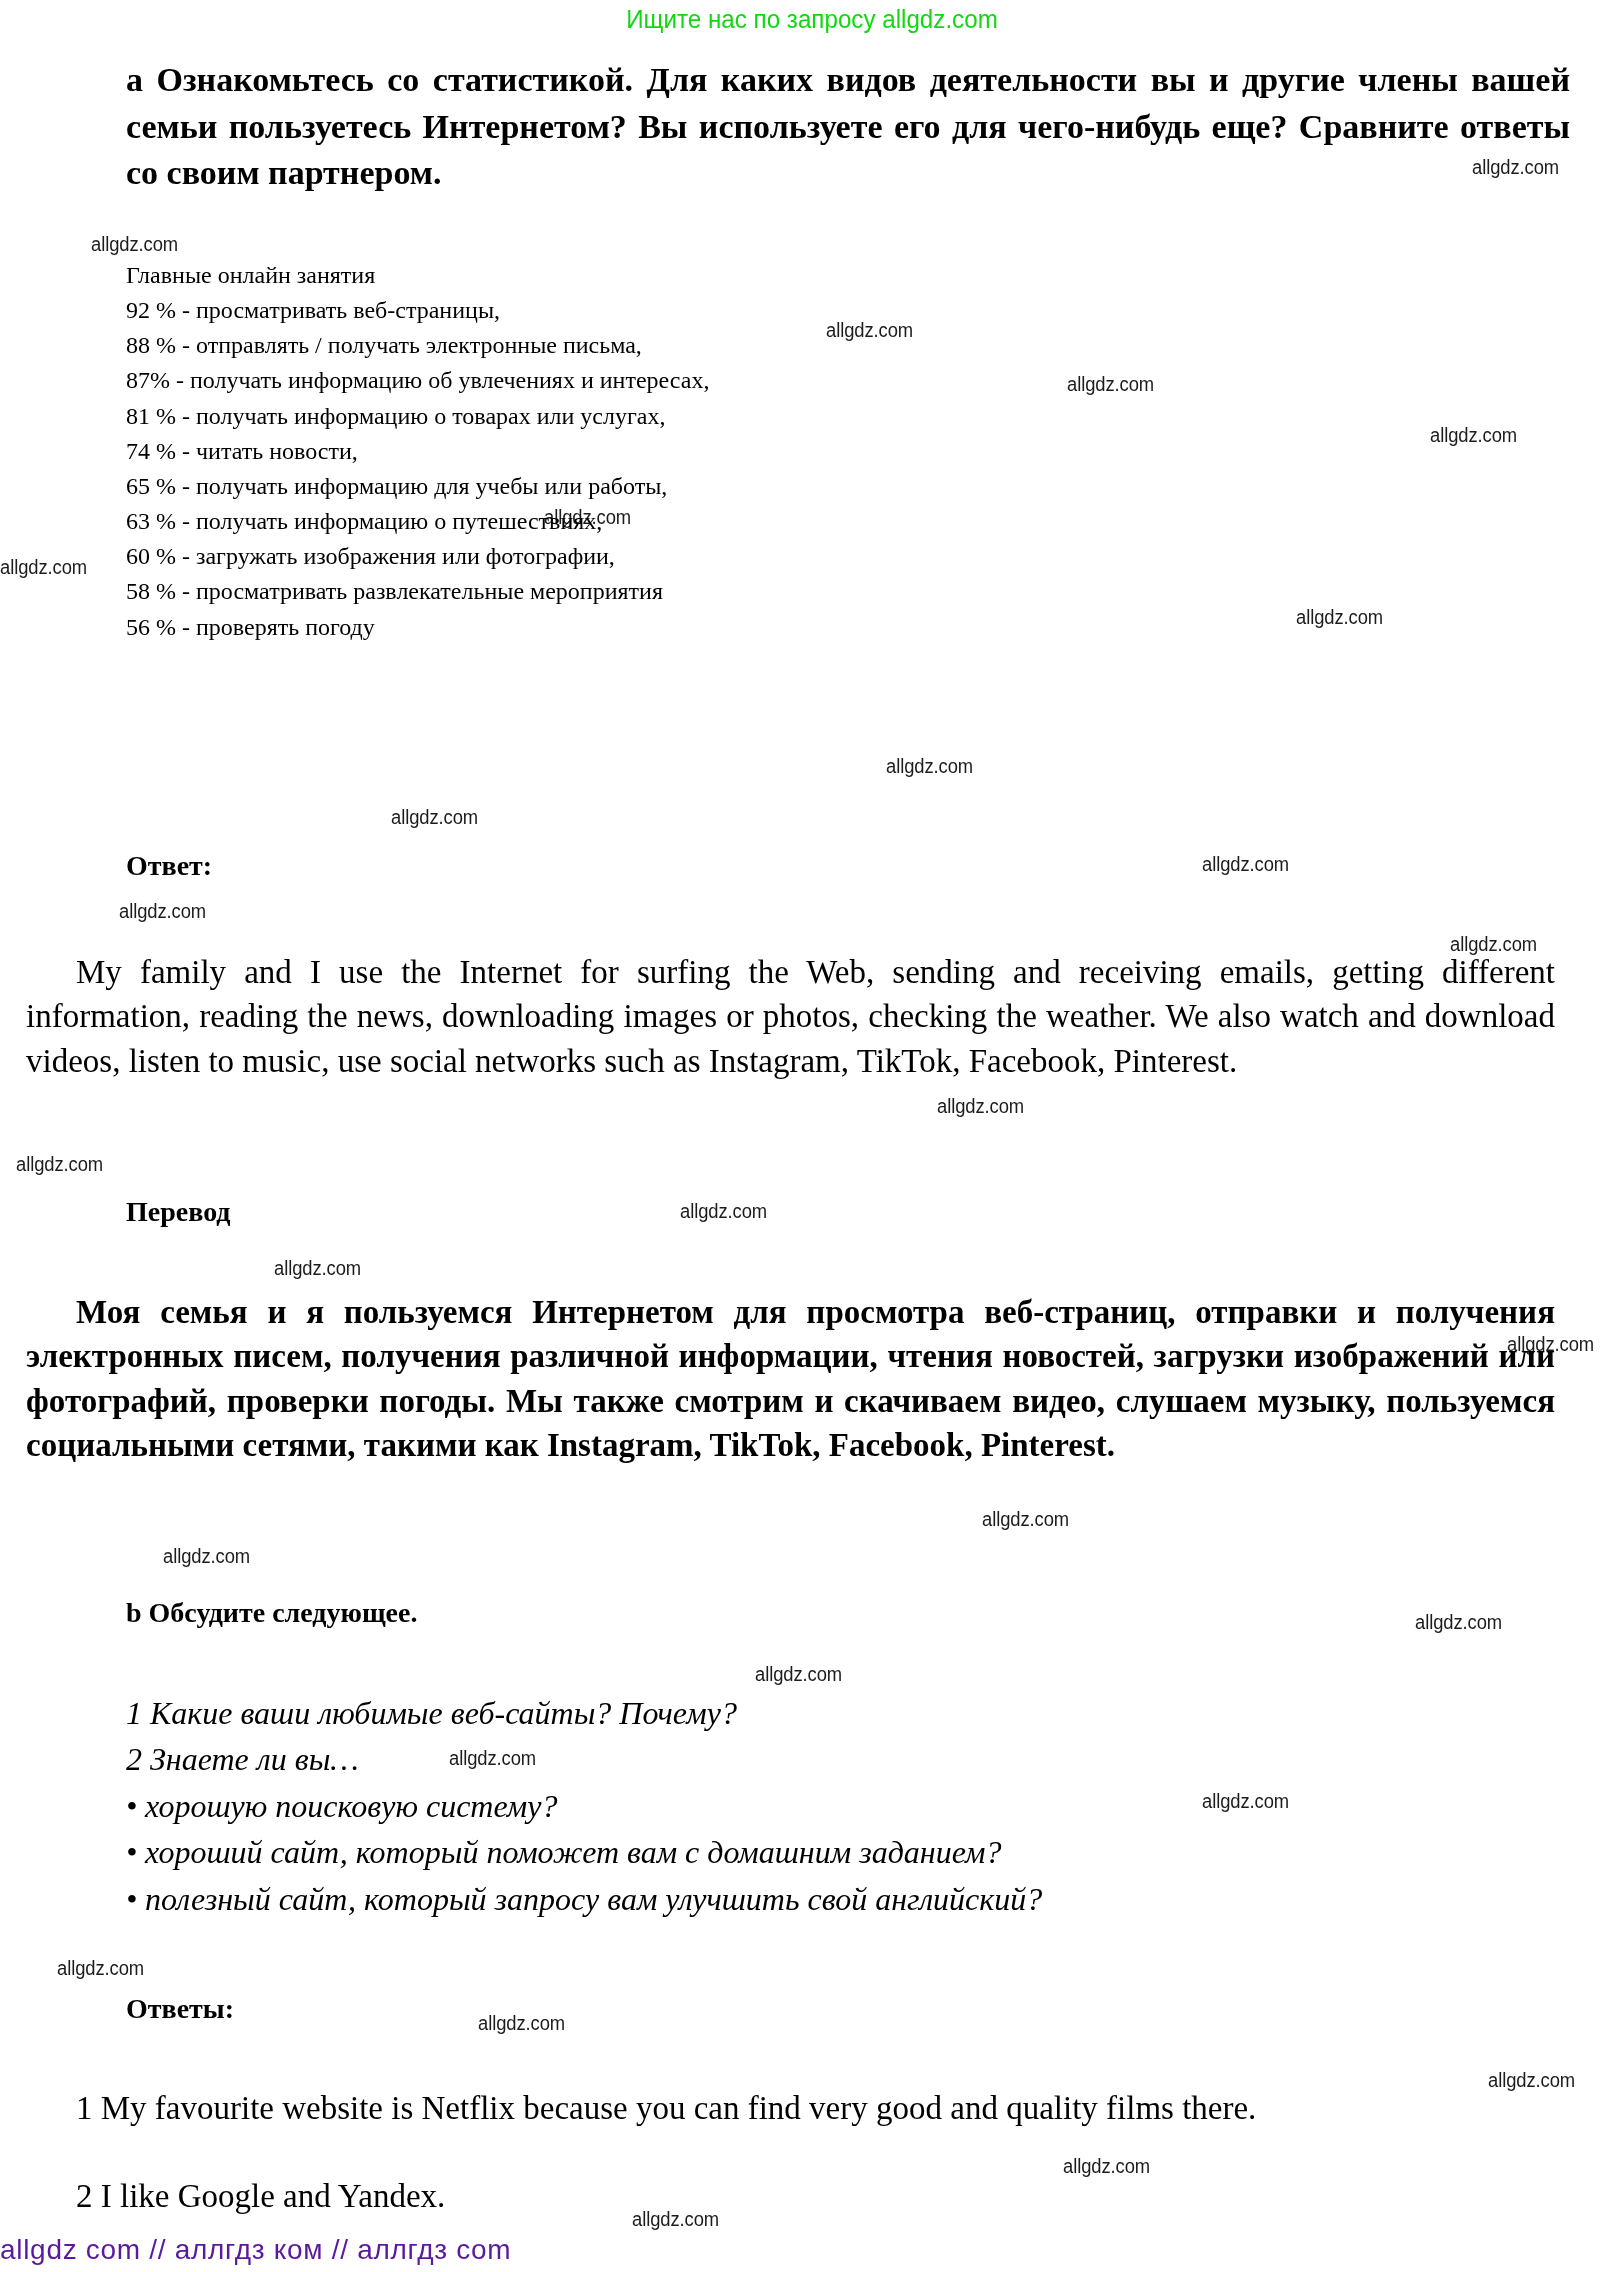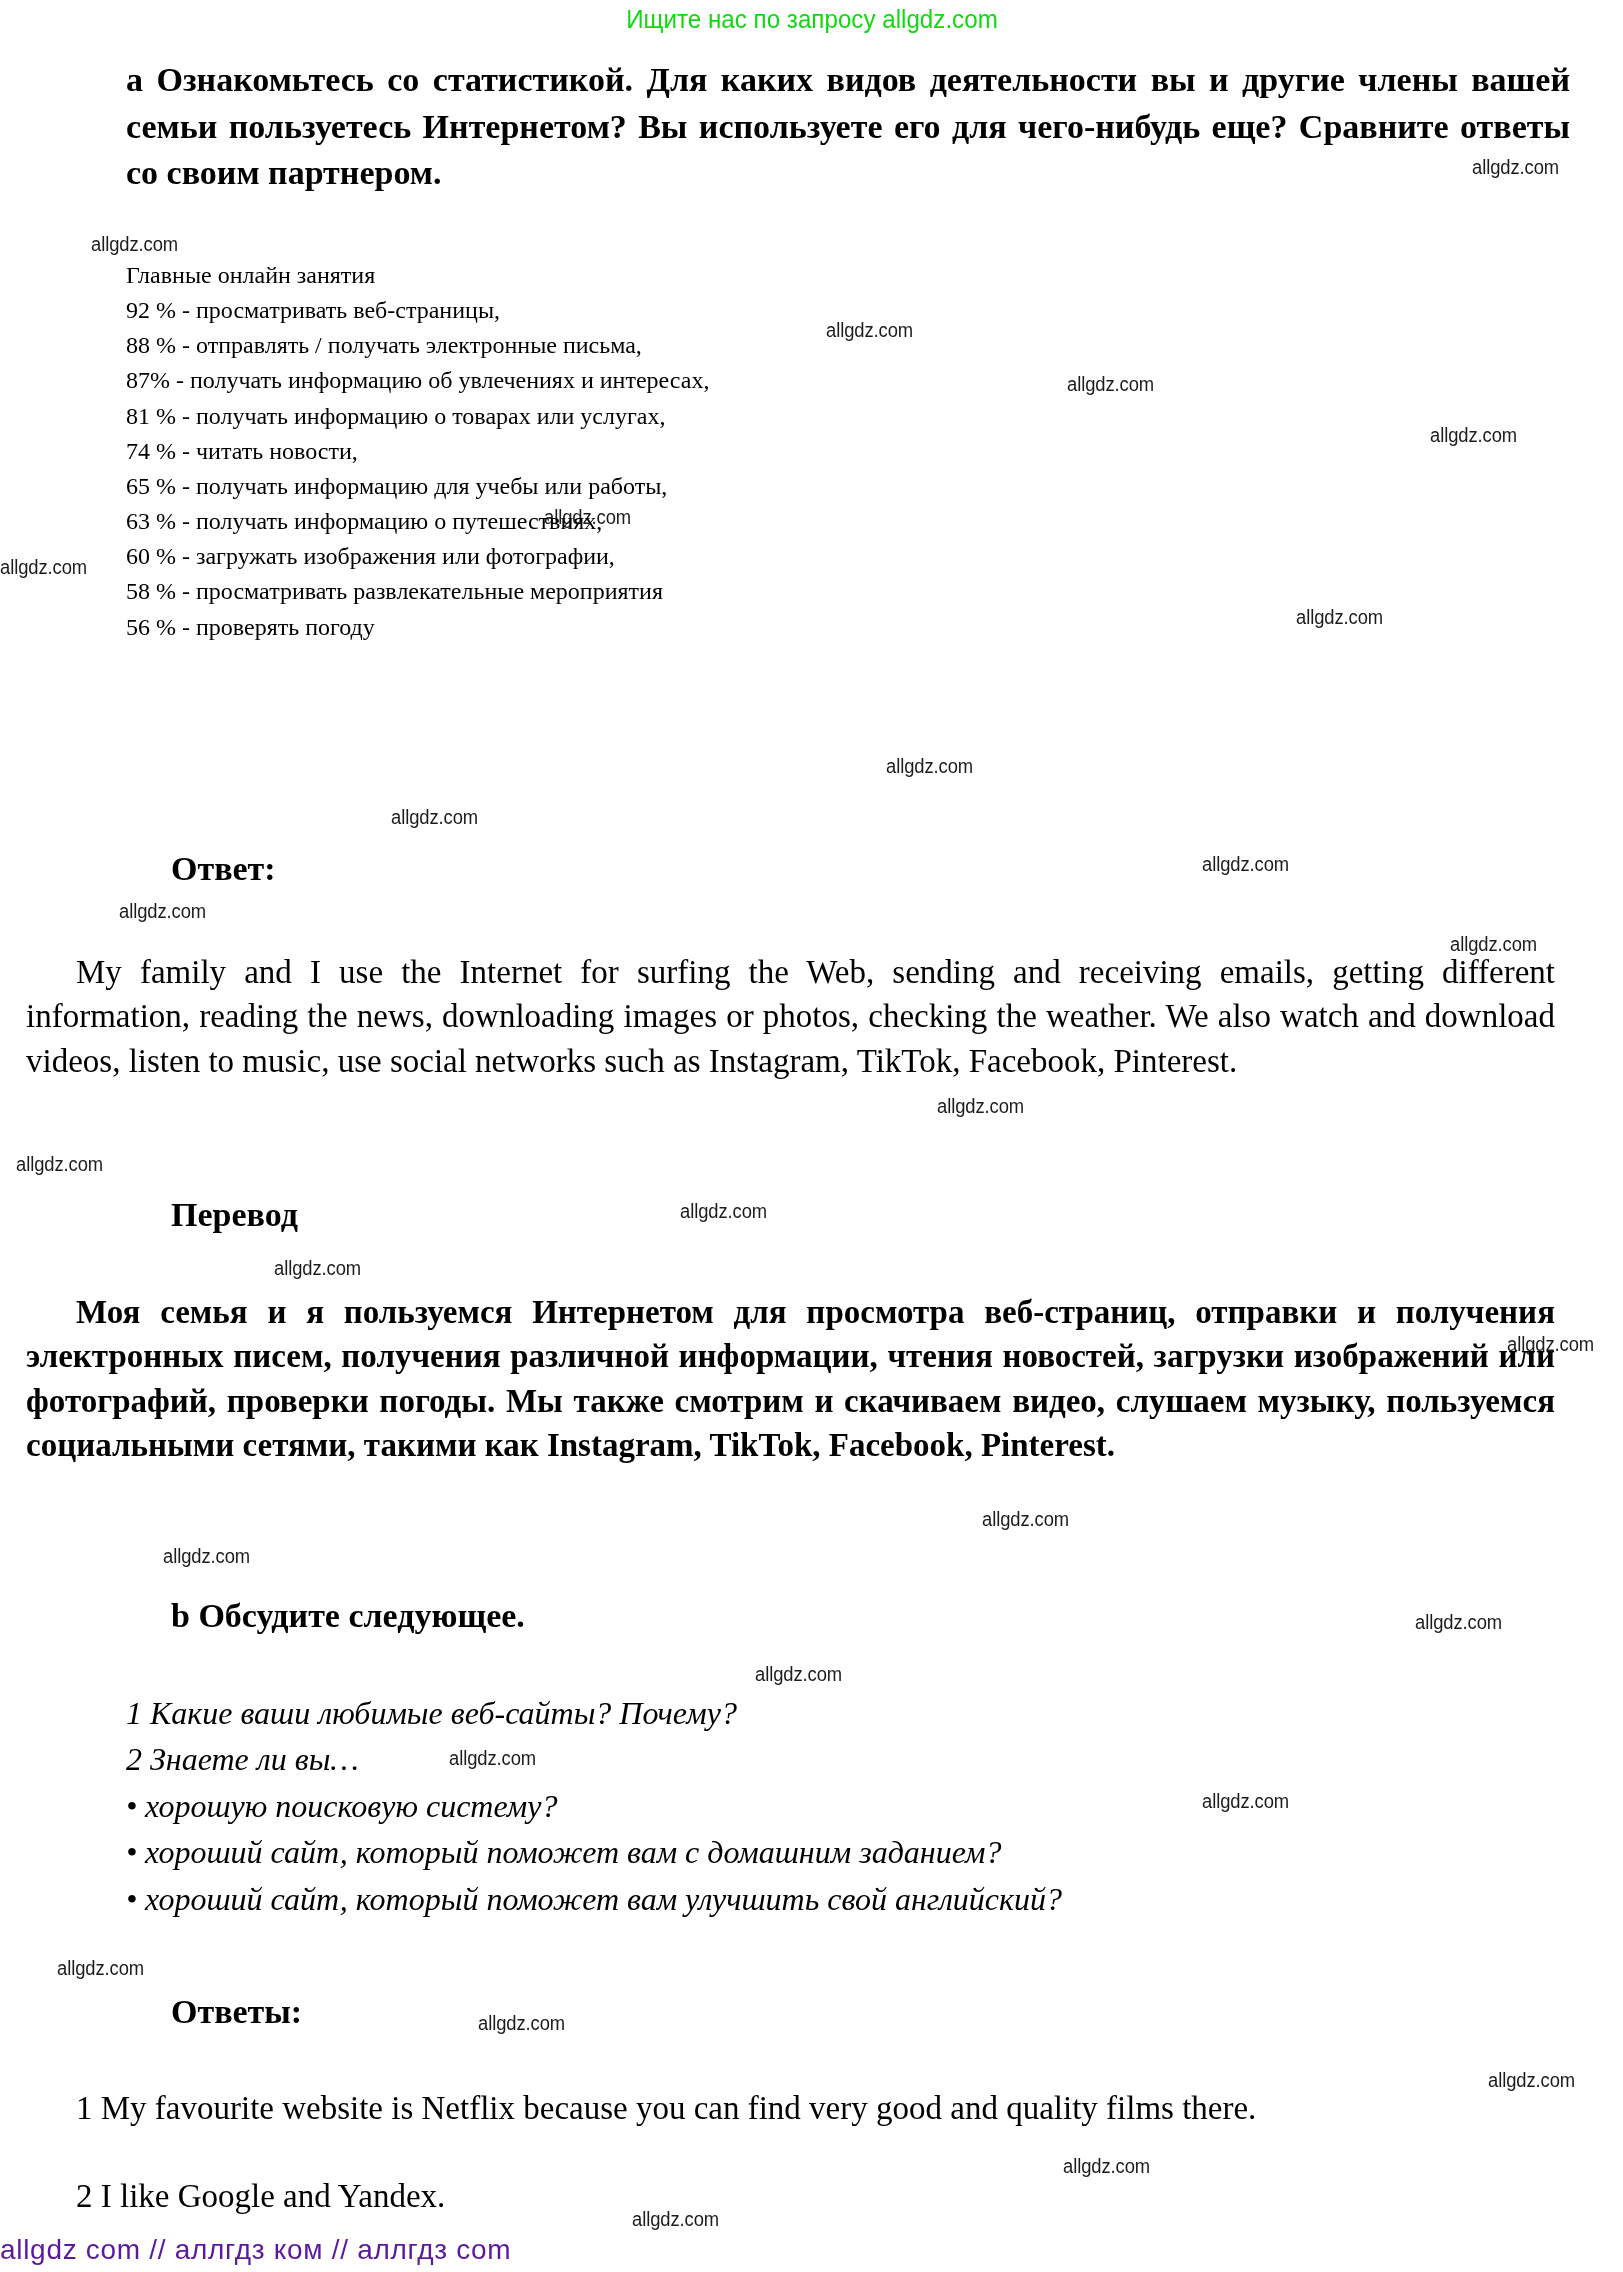--- a/index.html
+++ b/index.html
@@ -88,23 +88,22 @@
   .stats {
     left: 126px;
     top: 258px;
     width: 1393px;
     font-size: 24px;
     line-height: 1.465;
   }
   .stats .row { white-space: nowrap; }
 
   .label-bold {
-    font-size: 34px;
+    font-size: 28px;
     font-weight: bold;
-    margin-left: 45px;
   }
 
   .para {
     font-size: 33px;
     line-height: 1.345;
     text-align: justify;
     text-align-last: left;
   }
 
   .para .ind { display: inline-block; width: 50px; }
@@ -188,21 +187,21 @@
     <div class="blk qlist" style="left:126px; top:1690px; width:1393px;">
       <div class="row">1 Какие ваши любимые веб-сайты? Почему?</div>
       <div class="row">2 Знаете ли вы…</div>
       <div class="row">
         <span class="bullet">•</span><span>хорошую поисковую систему?</span>
       </div>
       <div class="row">
         <span class="bullet">•</span><span>хороший сайт, который поможет вам с домашним заданием?</span>
       </div>
       <div class="row">
-        <span class="bullet">•</span><span>хороший сайт, который поможет вам улучшить свой английский?</span>
+        <span class="bullet">•</span><span>полезный сайт, который запросу вам улучшить свой английский?</span>
       </div>
     </div>
 
     <div class="blk label-bold" style="left:126px; top:1993px;">Ответы:</div>
 
     <div class="blk para" style="left:26px; top:2086px; width:1529px;">
       <span class="ind"></span><span>1 My favourite website is Netflix because you can find very good and quality films there.</span>
     </div>
     <div class="blk para" style="left:26px; top:2174px; width:1529px; text-align:left;">
       <span class="ind"></span><span>2 I like Google and Yandex.</span>

